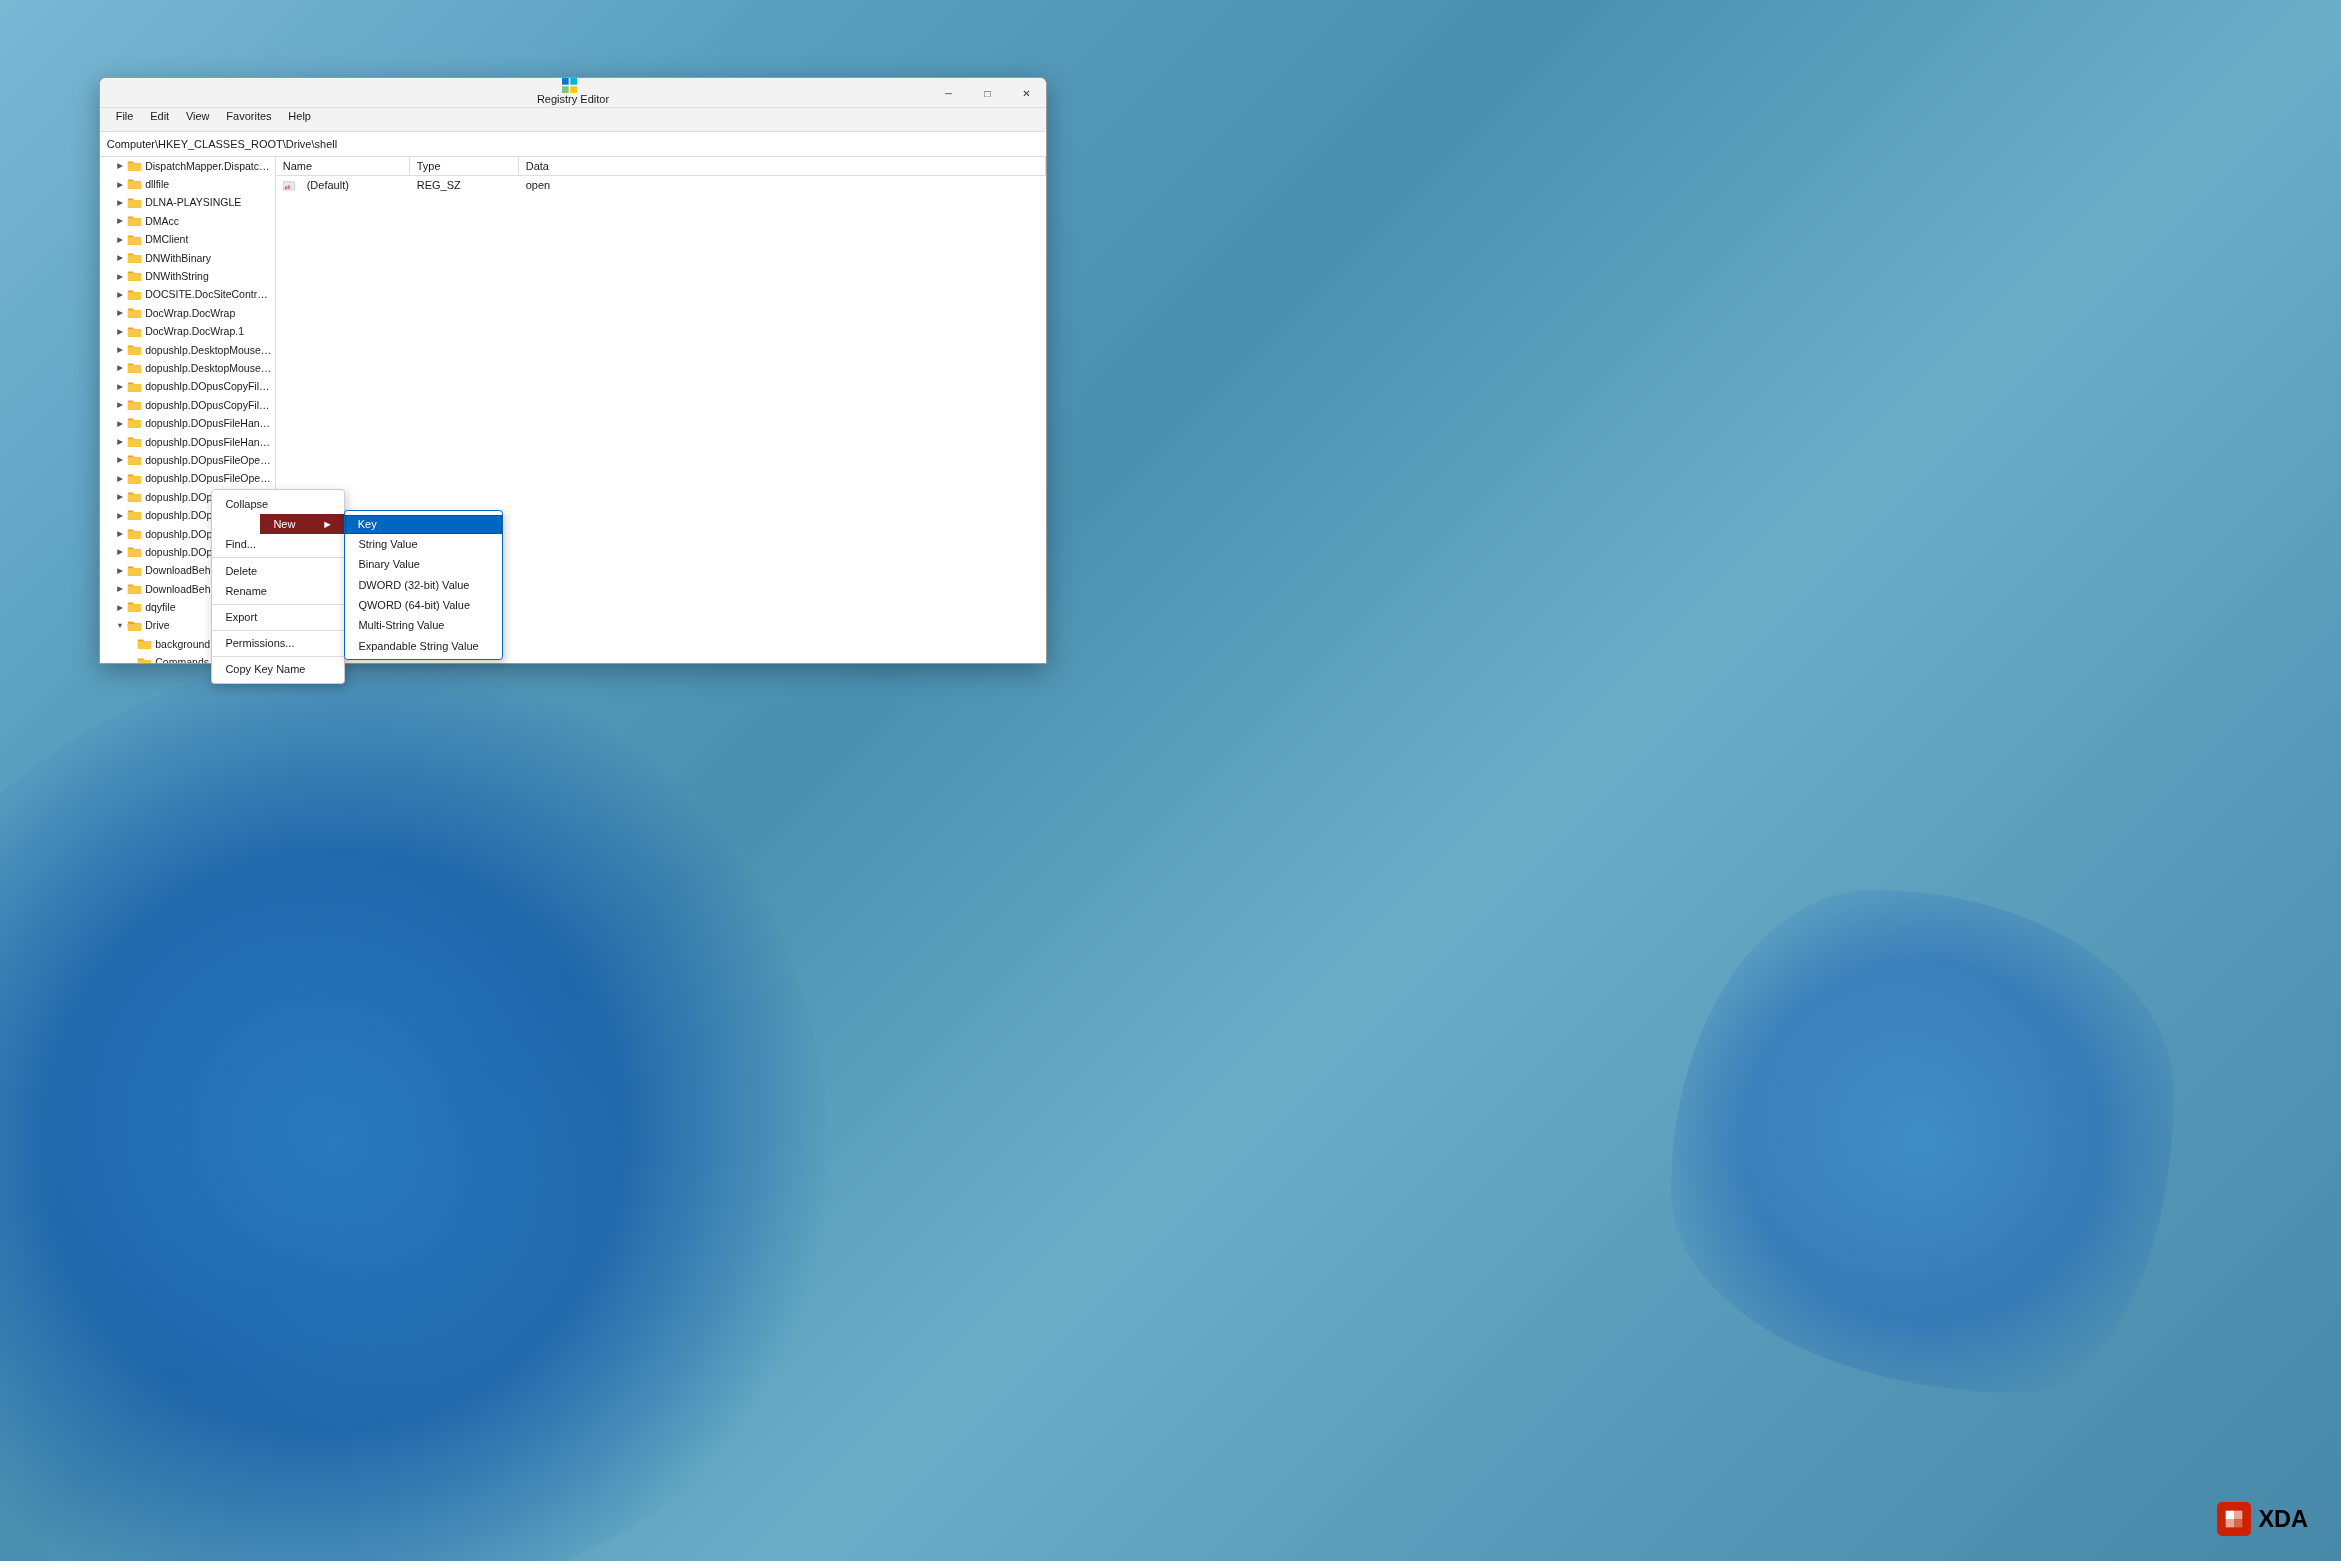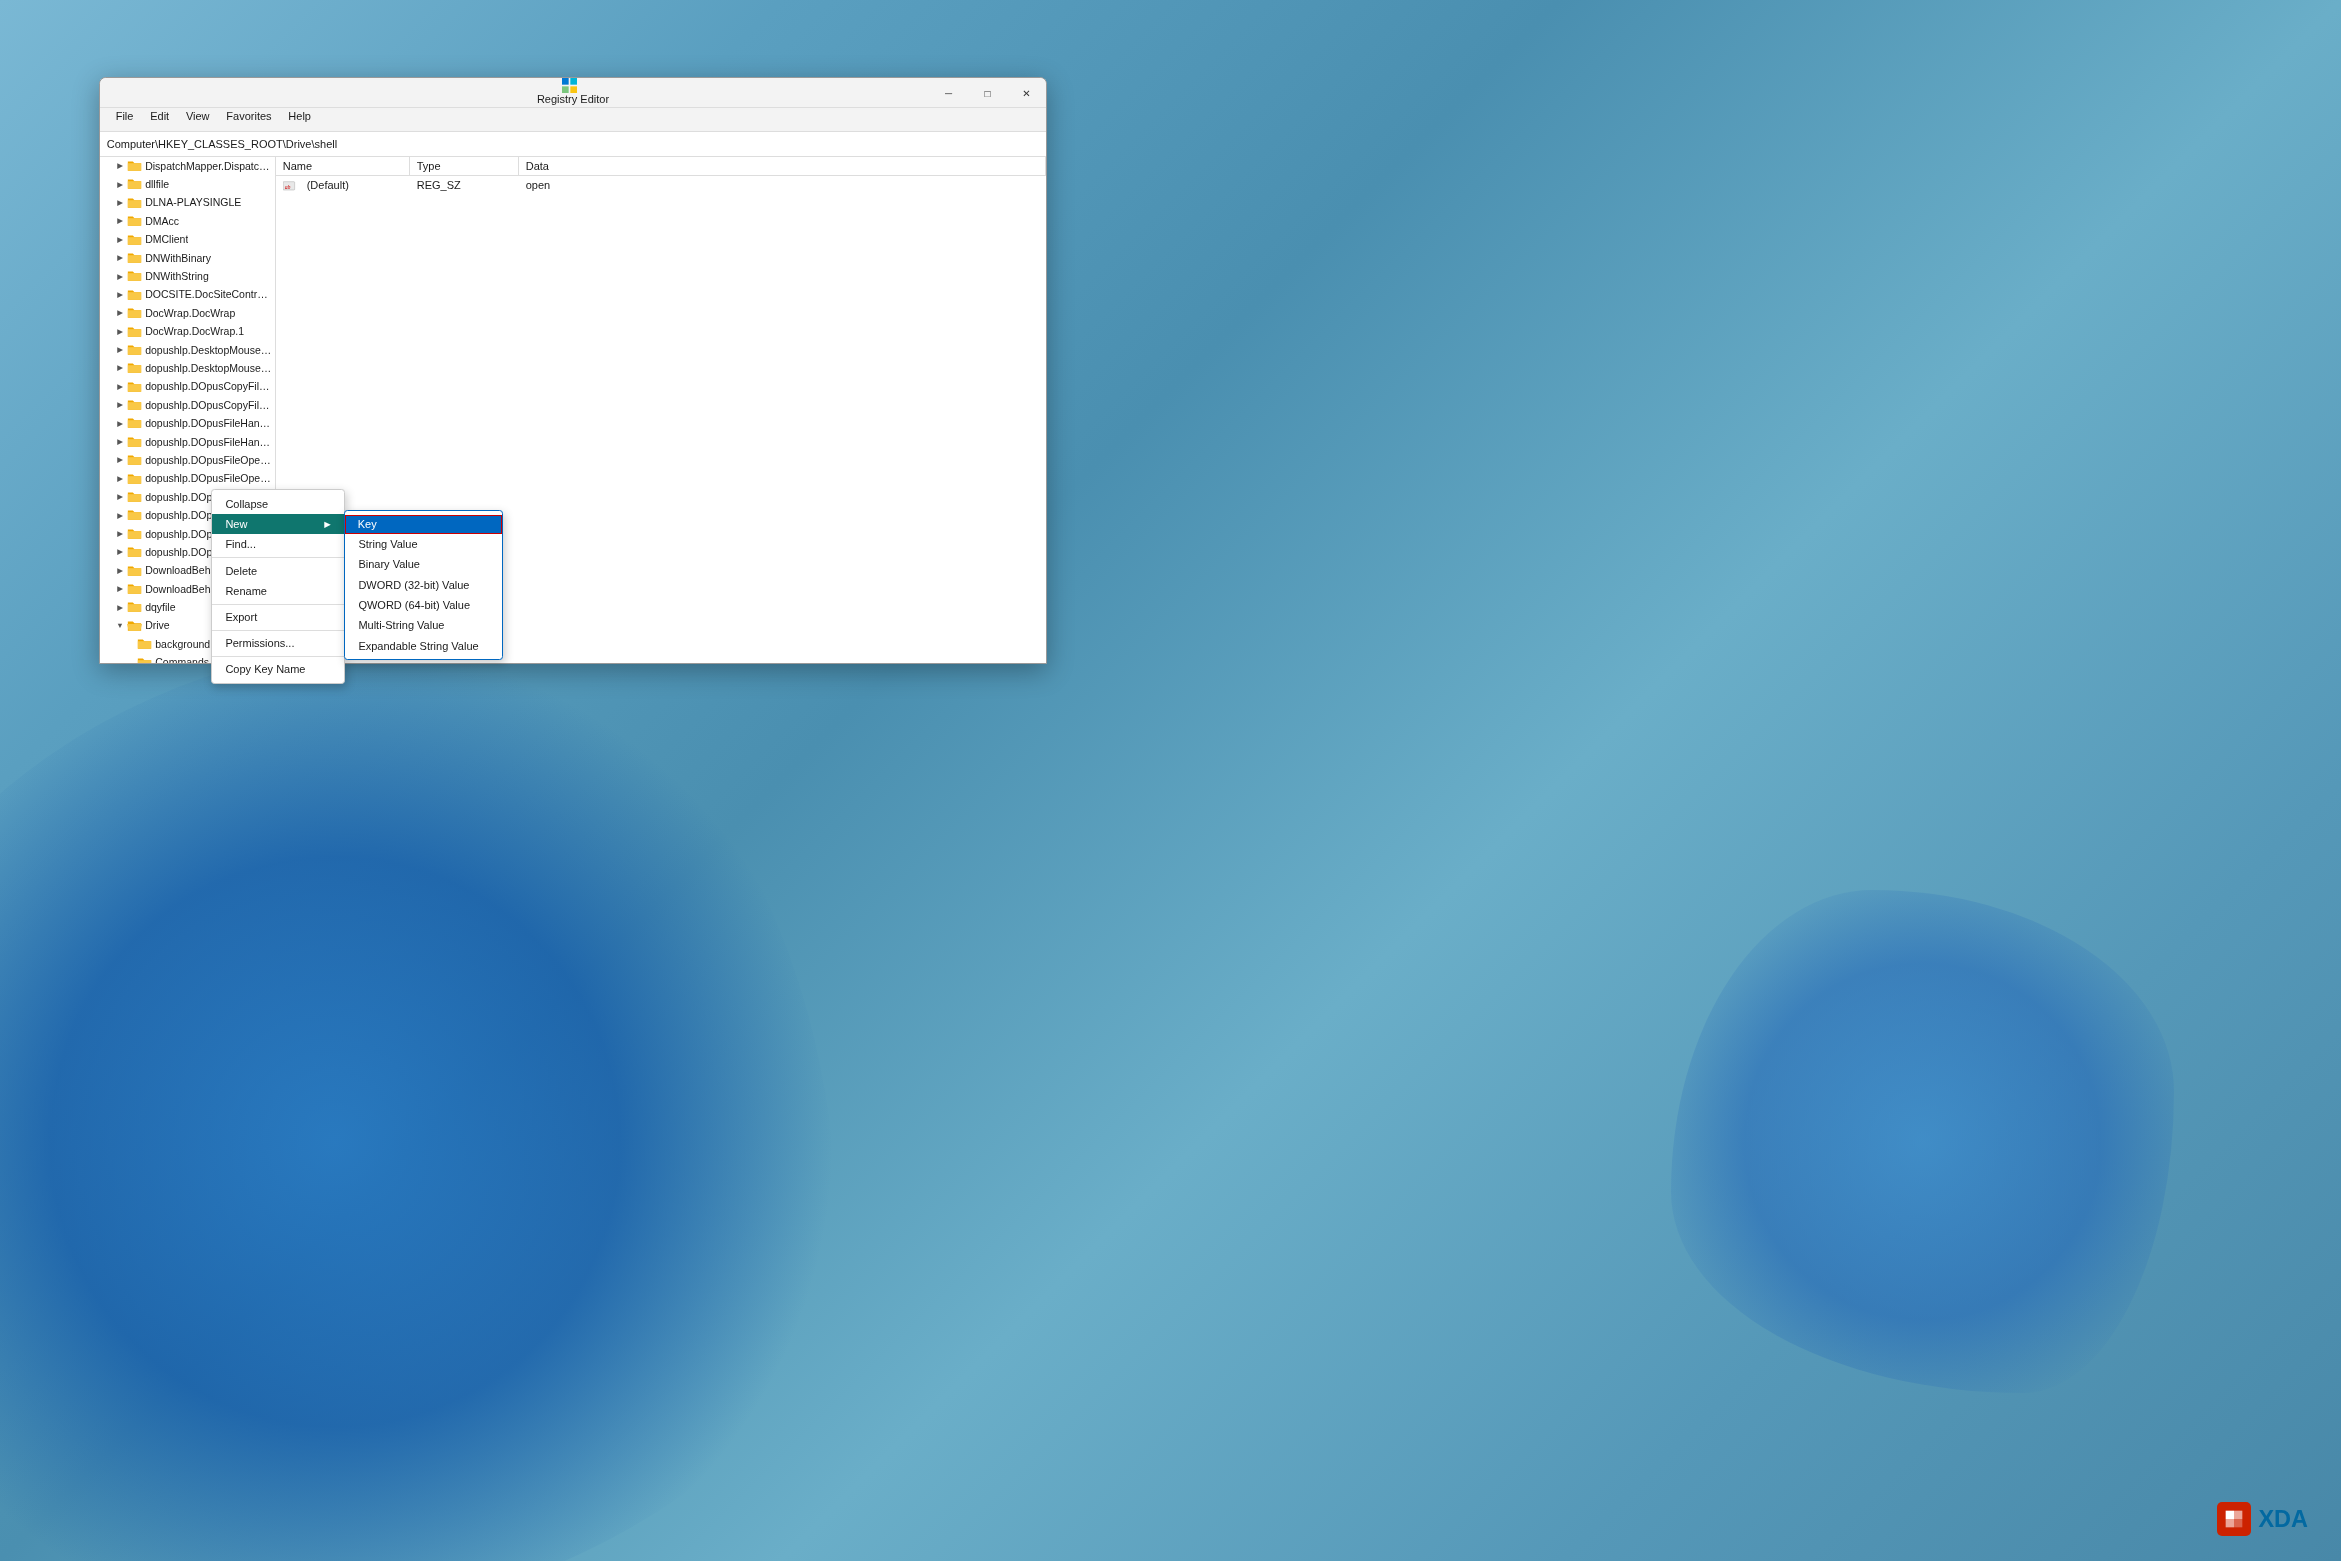--- a/index.html
+++ b/index.html
@@ -32,21 +32,21 @@
       background: radial-gradient(ellipse, #2a80d4 0%, #1a60b8 50%, transparent 80%);
       border-radius: 40% 60% 30% 70% / 60% 40% 60% 40%;
       opacity: 0.5;
     }
 
     
     .xda-logo {
       position: absolute;
       bottom: 25px;
       right: 34px;
-      color: #0369a1;
+      color: #000000;
       font-size: 23.5px;
       font-weight: bold;
       display: flex;
       align-items: center;
       gap: 7px;
       padding-left: 7px;
     }
     .xda-logo .xda-icon {
       width: 34px;
       height: 34px;
@@ -259,21 +259,21 @@
       font-size: 11px;
     }
     .ctx-item {
       display: flex;
       align-items: center;
       justify-content: space-between;
       padding: 4.2px 13.4px;
       cursor: pointer;
       color: #1a1a1a;
     }
-    .ctx-item.highlighted { background: #0f766e; color: white; }
+    .ctx-item.highlighted { background: #7f1d1d; color: white; margin-left: 48px; }
     .ctx-item .submenu-arrow { font-size: 8.4px; }
     .ctx-separator { height: 0.8px; background: #ddd; margin: 2.5px 0; }
 
     
     .submenu {
       position: absolute;
       background: white;
       border: 0.8px solid #0067c0;
       border-radius: 3.4px;
       box-shadow: 1.7px 3.4px 10px rgba(0,0,0,0.2);

